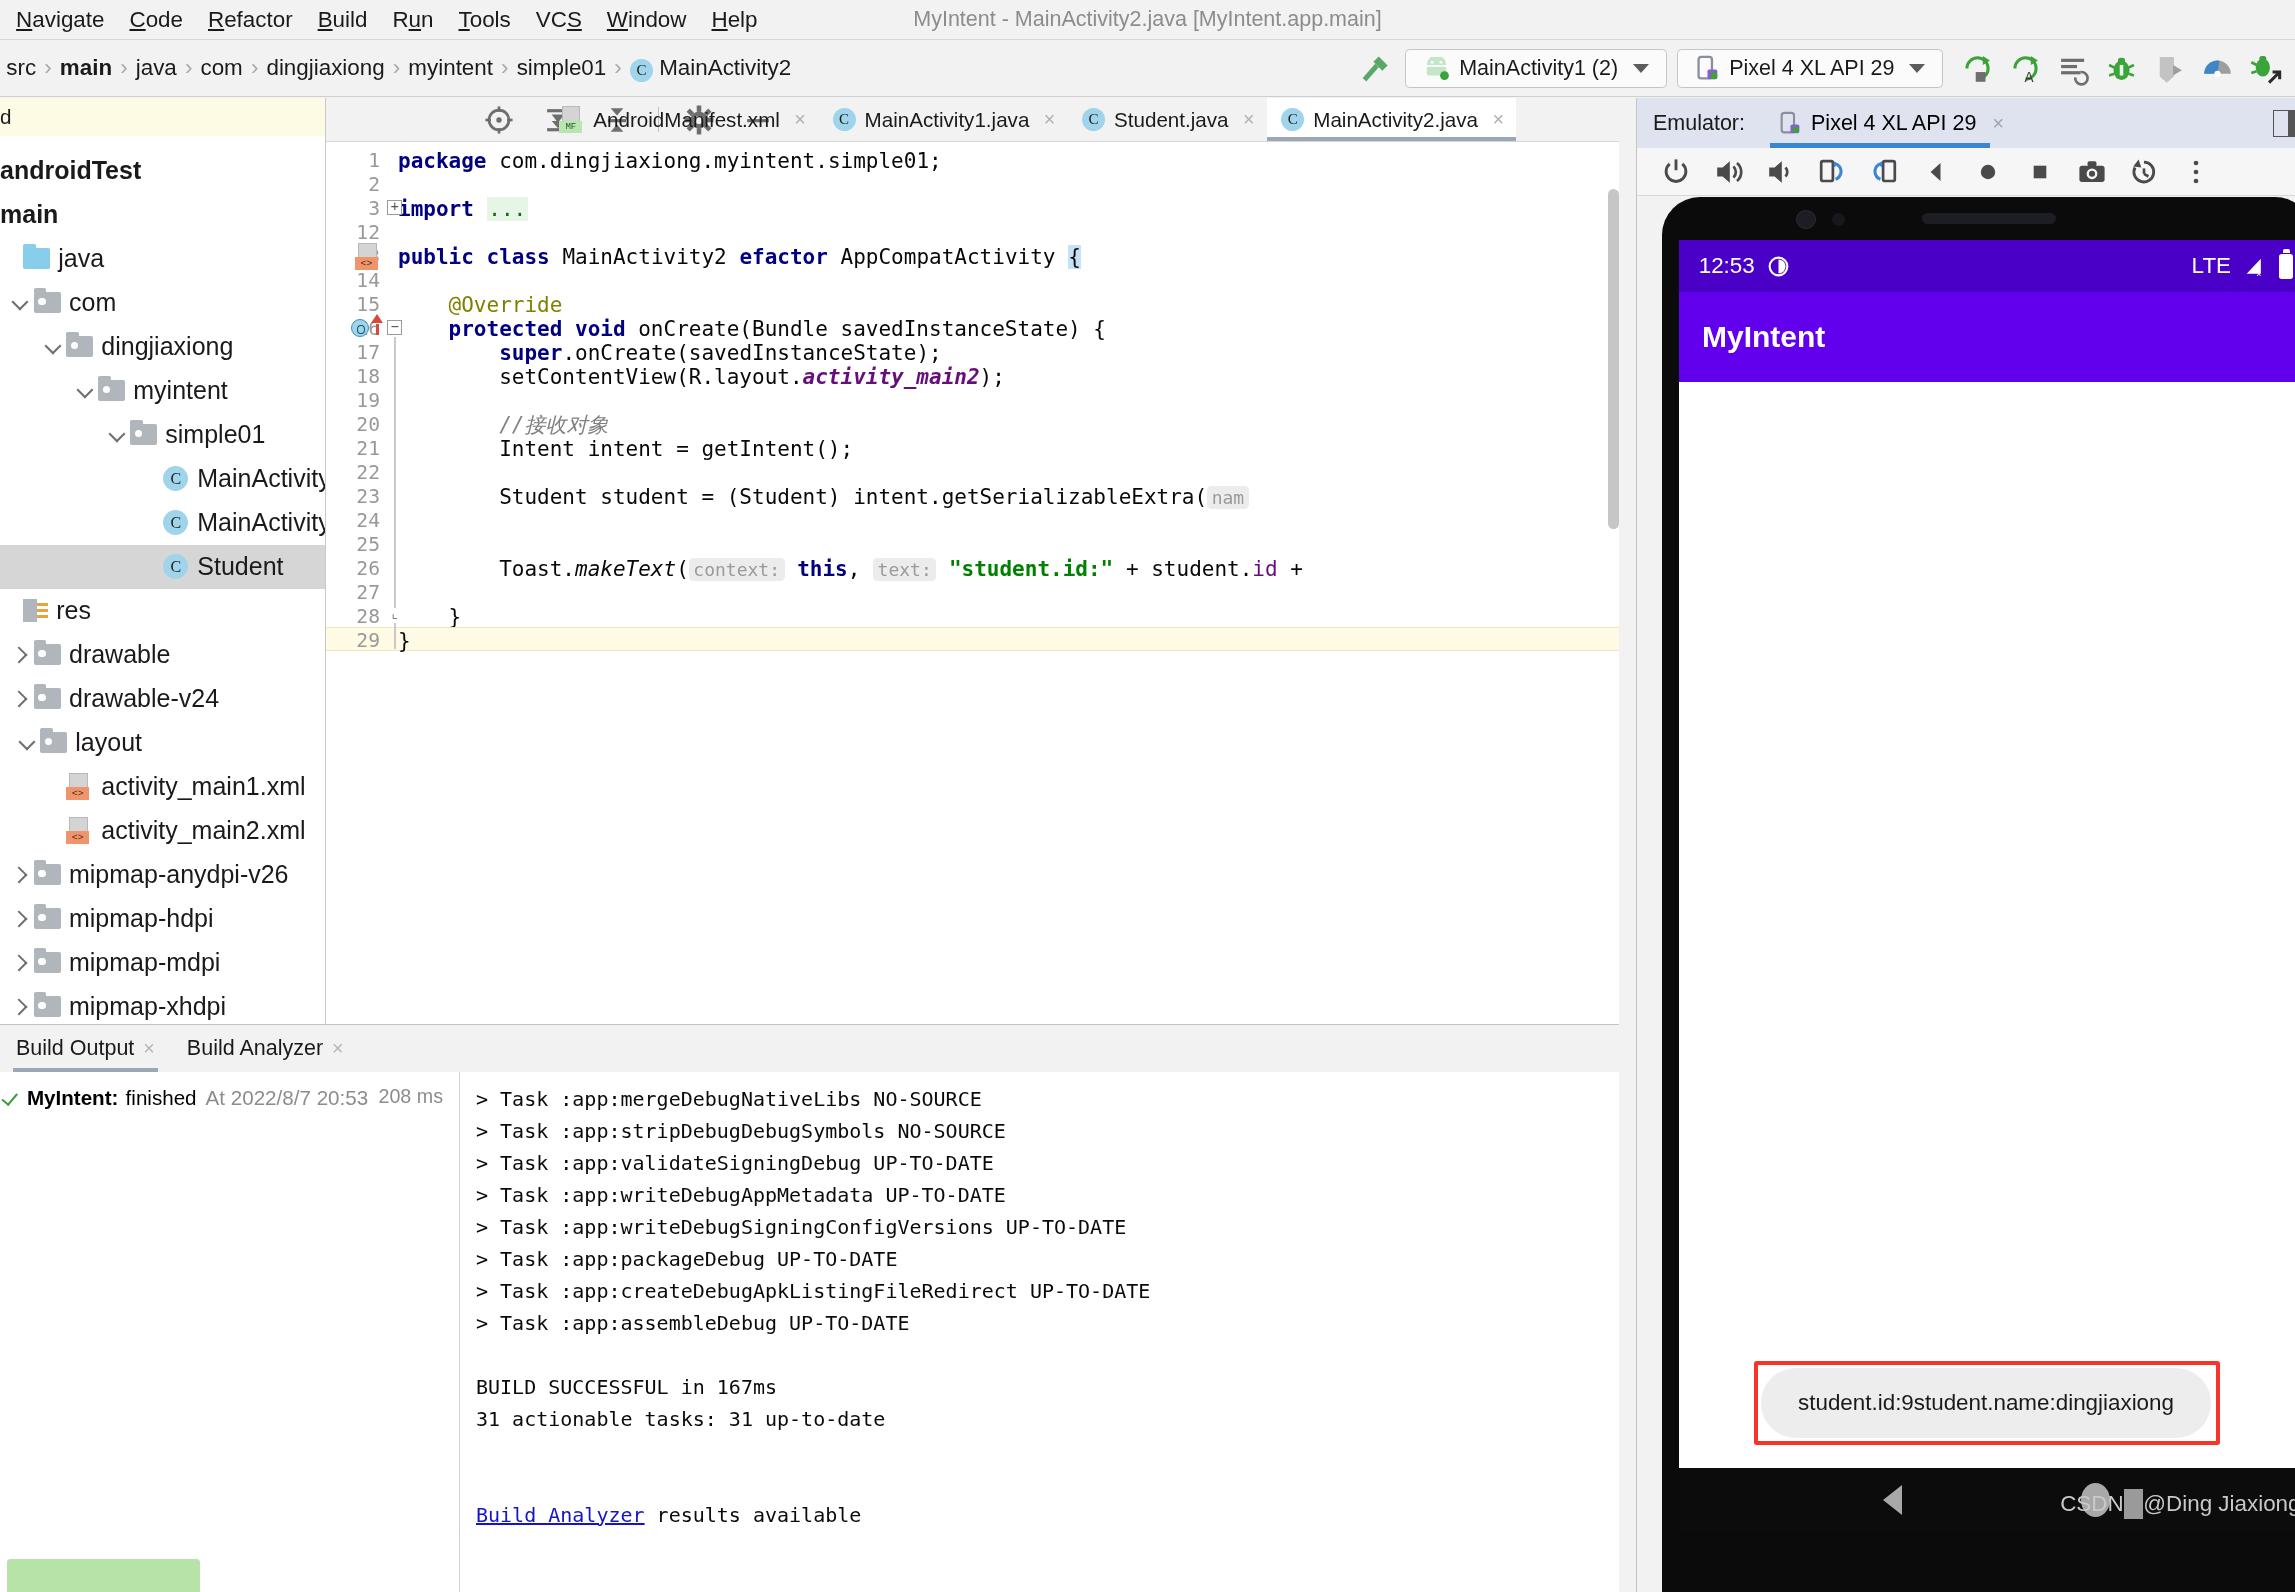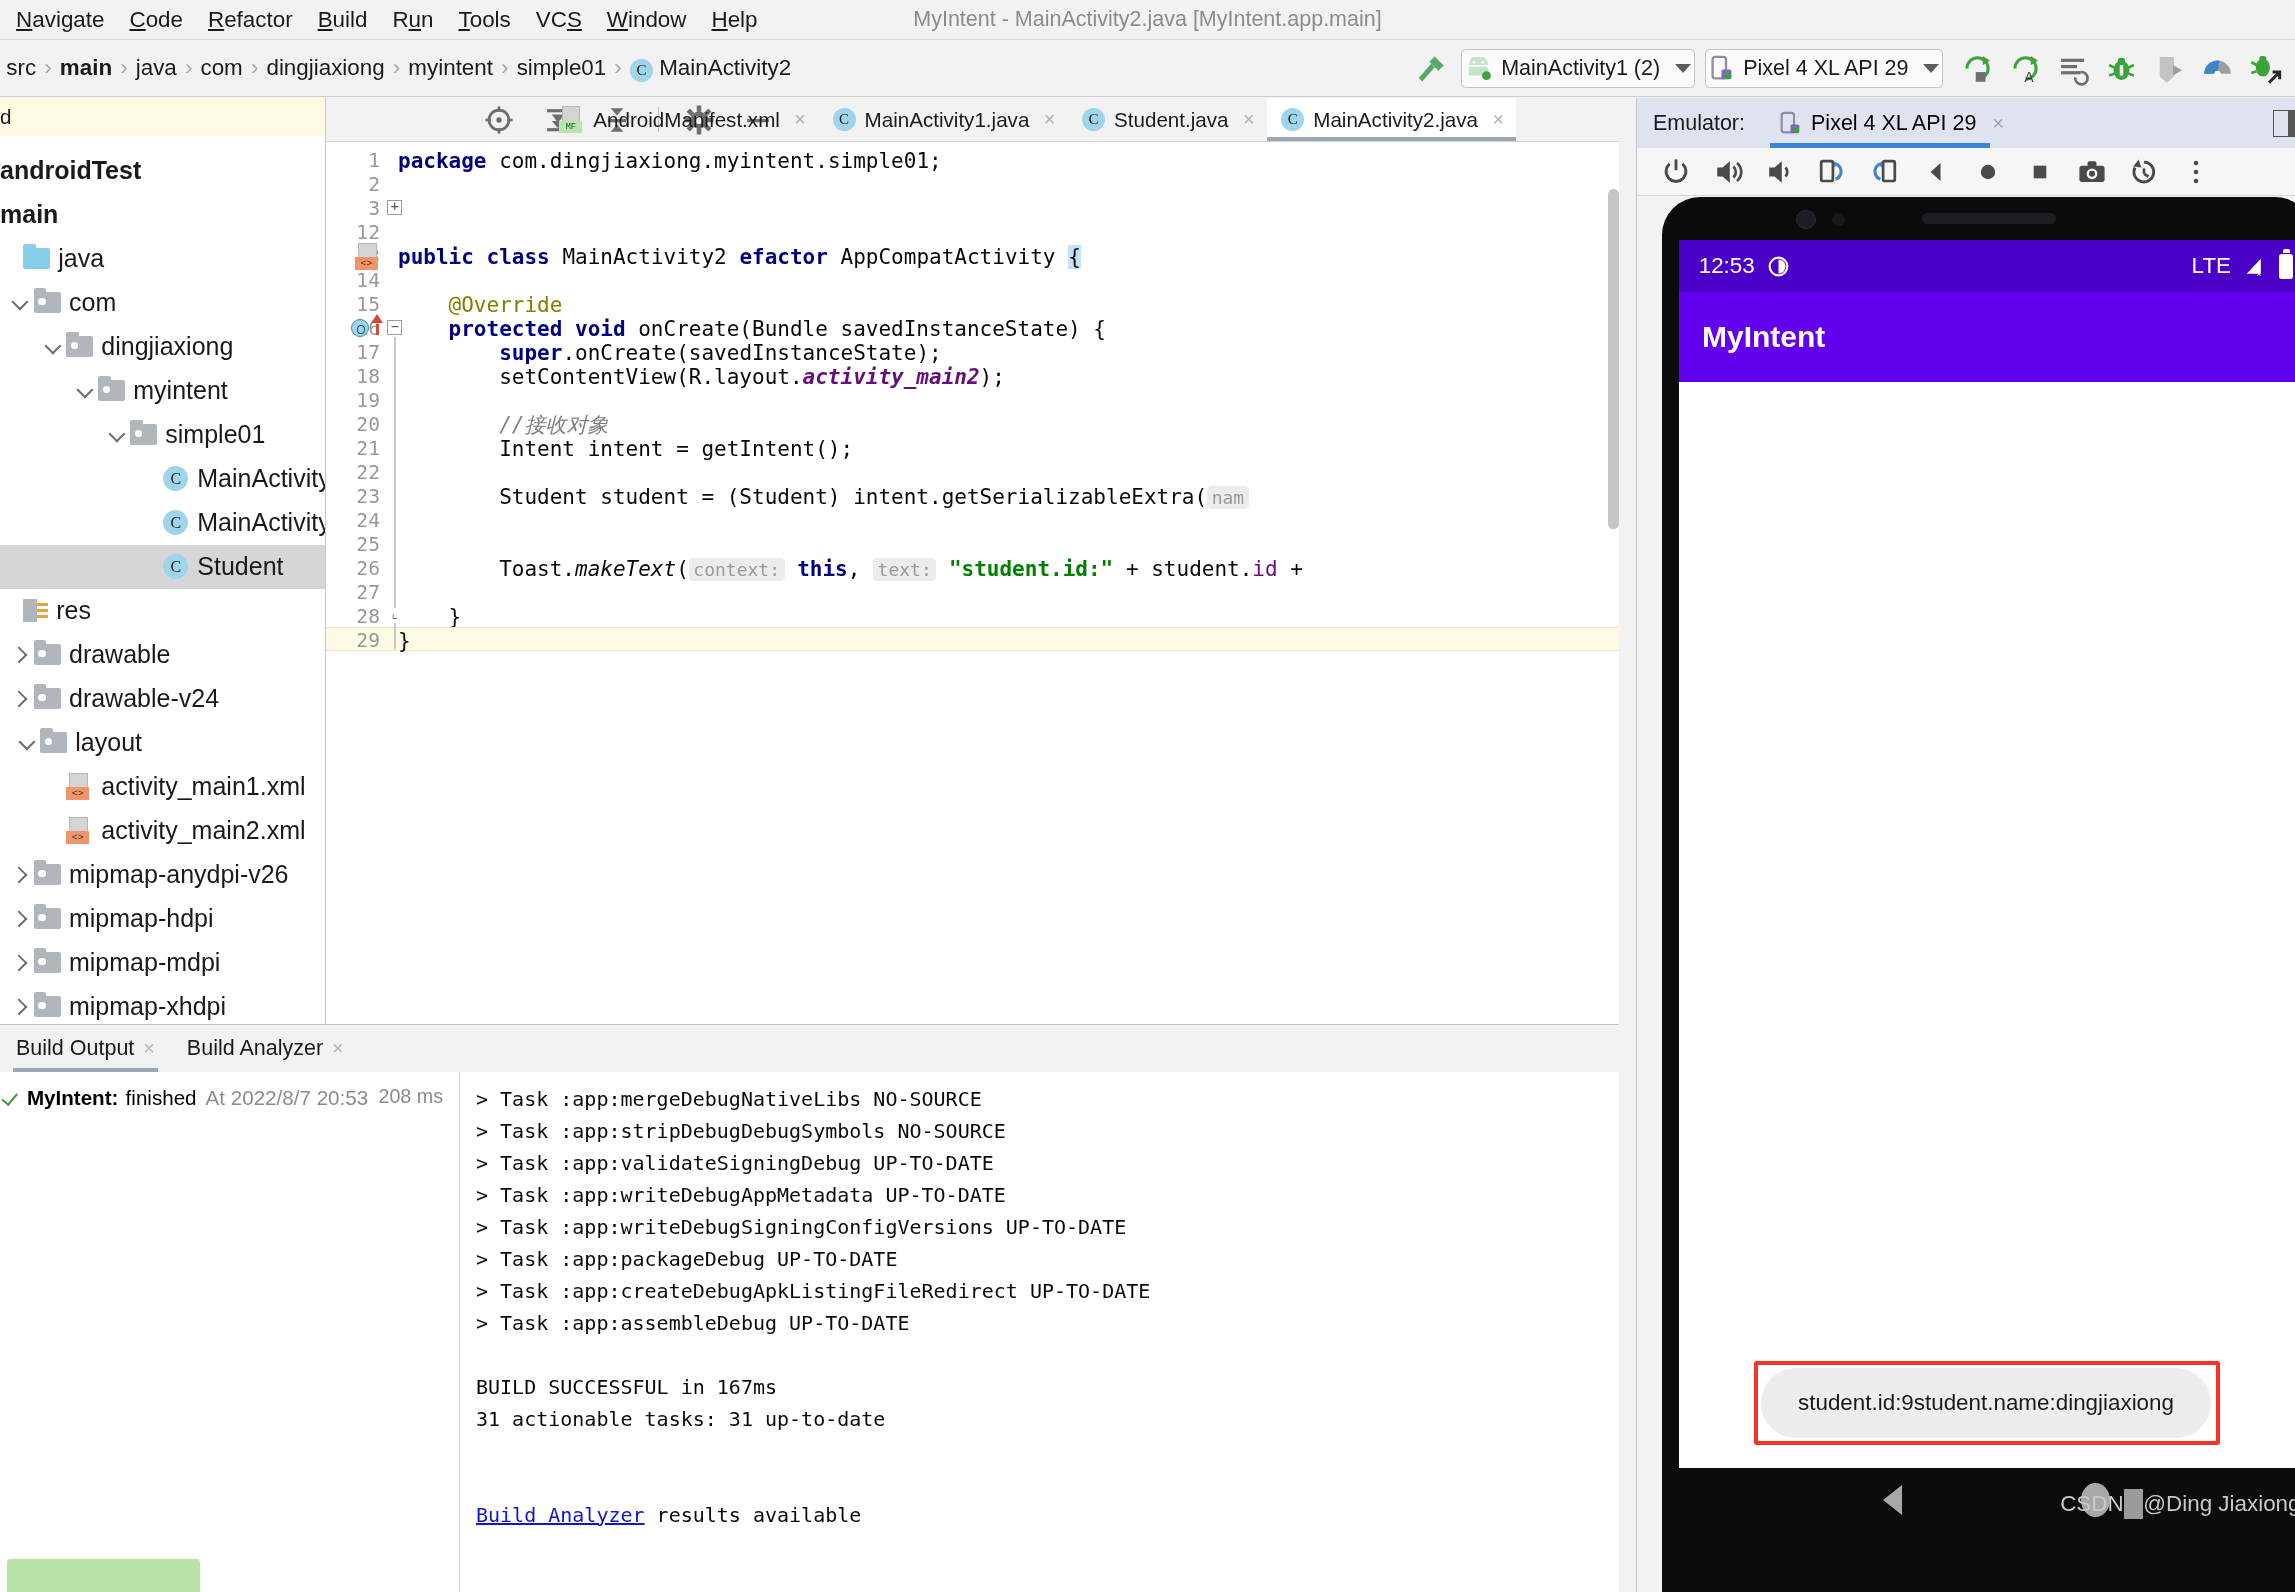--- a/index.html
+++ b/index.html
@@ -47,21 +47,21 @@
     background: #9fd4ea; color: #1a1a1a; font-size: 15px; margin-right: 6.3px;
     font-family: "Liberation Serif", serif;
   }
   .nav-right {
     position: absolute; right: 0; top: 0; height: 57px;
     display: flex; align-items: center; gap: 0px; padding-right: 5.4px;
   }
   .hammer { width: 41px; height: 36px; position: relative; margin-right: 12.5px; }
   .runcfg, .devicecfg {
     display: flex; align-items: center; gap: 9px;
-    height: 39px; padding: 0 3px; border: 0.9px solid #c4c4c4;
+    height: 39px; padding: 0 17px; border: 0.9px solid #c4c4c4;
     border-radius: 4.5px; background: #fbfbfb; font-size: 21.5px; color: #1a1a1a;
     white-space: nowrap; margin-right: 10.7px;
   }
   .caret { width: 0; height: 0; border-left: 8px solid transparent;
            border-right: 8px solid transparent; border-top: 9px solid #5c5c5c; margin-left: 5.4px;}
   .tbicon { width: 39px; height: 39px; margin: 0 4.5px; position: relative; }
 
   
   .project {
     position: absolute; left: 0; top: 98px; width: 326px; height: 926px;
@@ -705,20 +705,21 @@
 
   <div class="editor">
     <div class="gutter"></div>
     <div class="gmark"></div>
     <div class="codearea" id="codearea">
         <div class="lnum" style="top: 7.2px; left: -72px;">1</div>
         <div class="cline" style="top: 7.2px;"><span class="kw">package </span><span>com.dingjiaxiong.myintent.simple01;</span></div>
         <div class="lnum" style="top: 31px; left: -72px;">2</div>
         <div class="cline" style="top: 31px;"></div>
         <div class="lnum" style="top: 55px; left: -72px;">3</div>
+        <div class="cline" style="top: 55px;"><span class="kw">import </span><span class="foldbox">...</span></div>
         <div class="lnum" style="top: 79px; left: -72px;">12</div>
         <div class="cline" style="top: 79px;"></div>
         <div class="lnum" style="top: 103px; left: -72px;">13</div>
         <div class="cline" style="top: 103px;"><span class="kw">public class </span><span>MainActivity2 </span><span class="kw">efactor </span><span>AppCompatActivity </span><span style="background: rgb(198, 226, 247);">{</span></div>
         <div class="lnum" style="top: 127px; left: -72px;">14</div>
         <div class="cline" style="top: 127px;"></div>
         <div class="lnum" style="top: 151px; left: -72px;">15</div>
         <div class="cline" style="top: 151px;"><span style="color: rgb(128, 128, 0);">    @Override</span></div>
         <div class="lnum" style="top: 175px; left: -72px;">16</div>
         <div class="cline" style="top: 175px;"><span class="kw">    protected void </span><span>onCreate(Bundle savedInstanceState) {</span></div>

